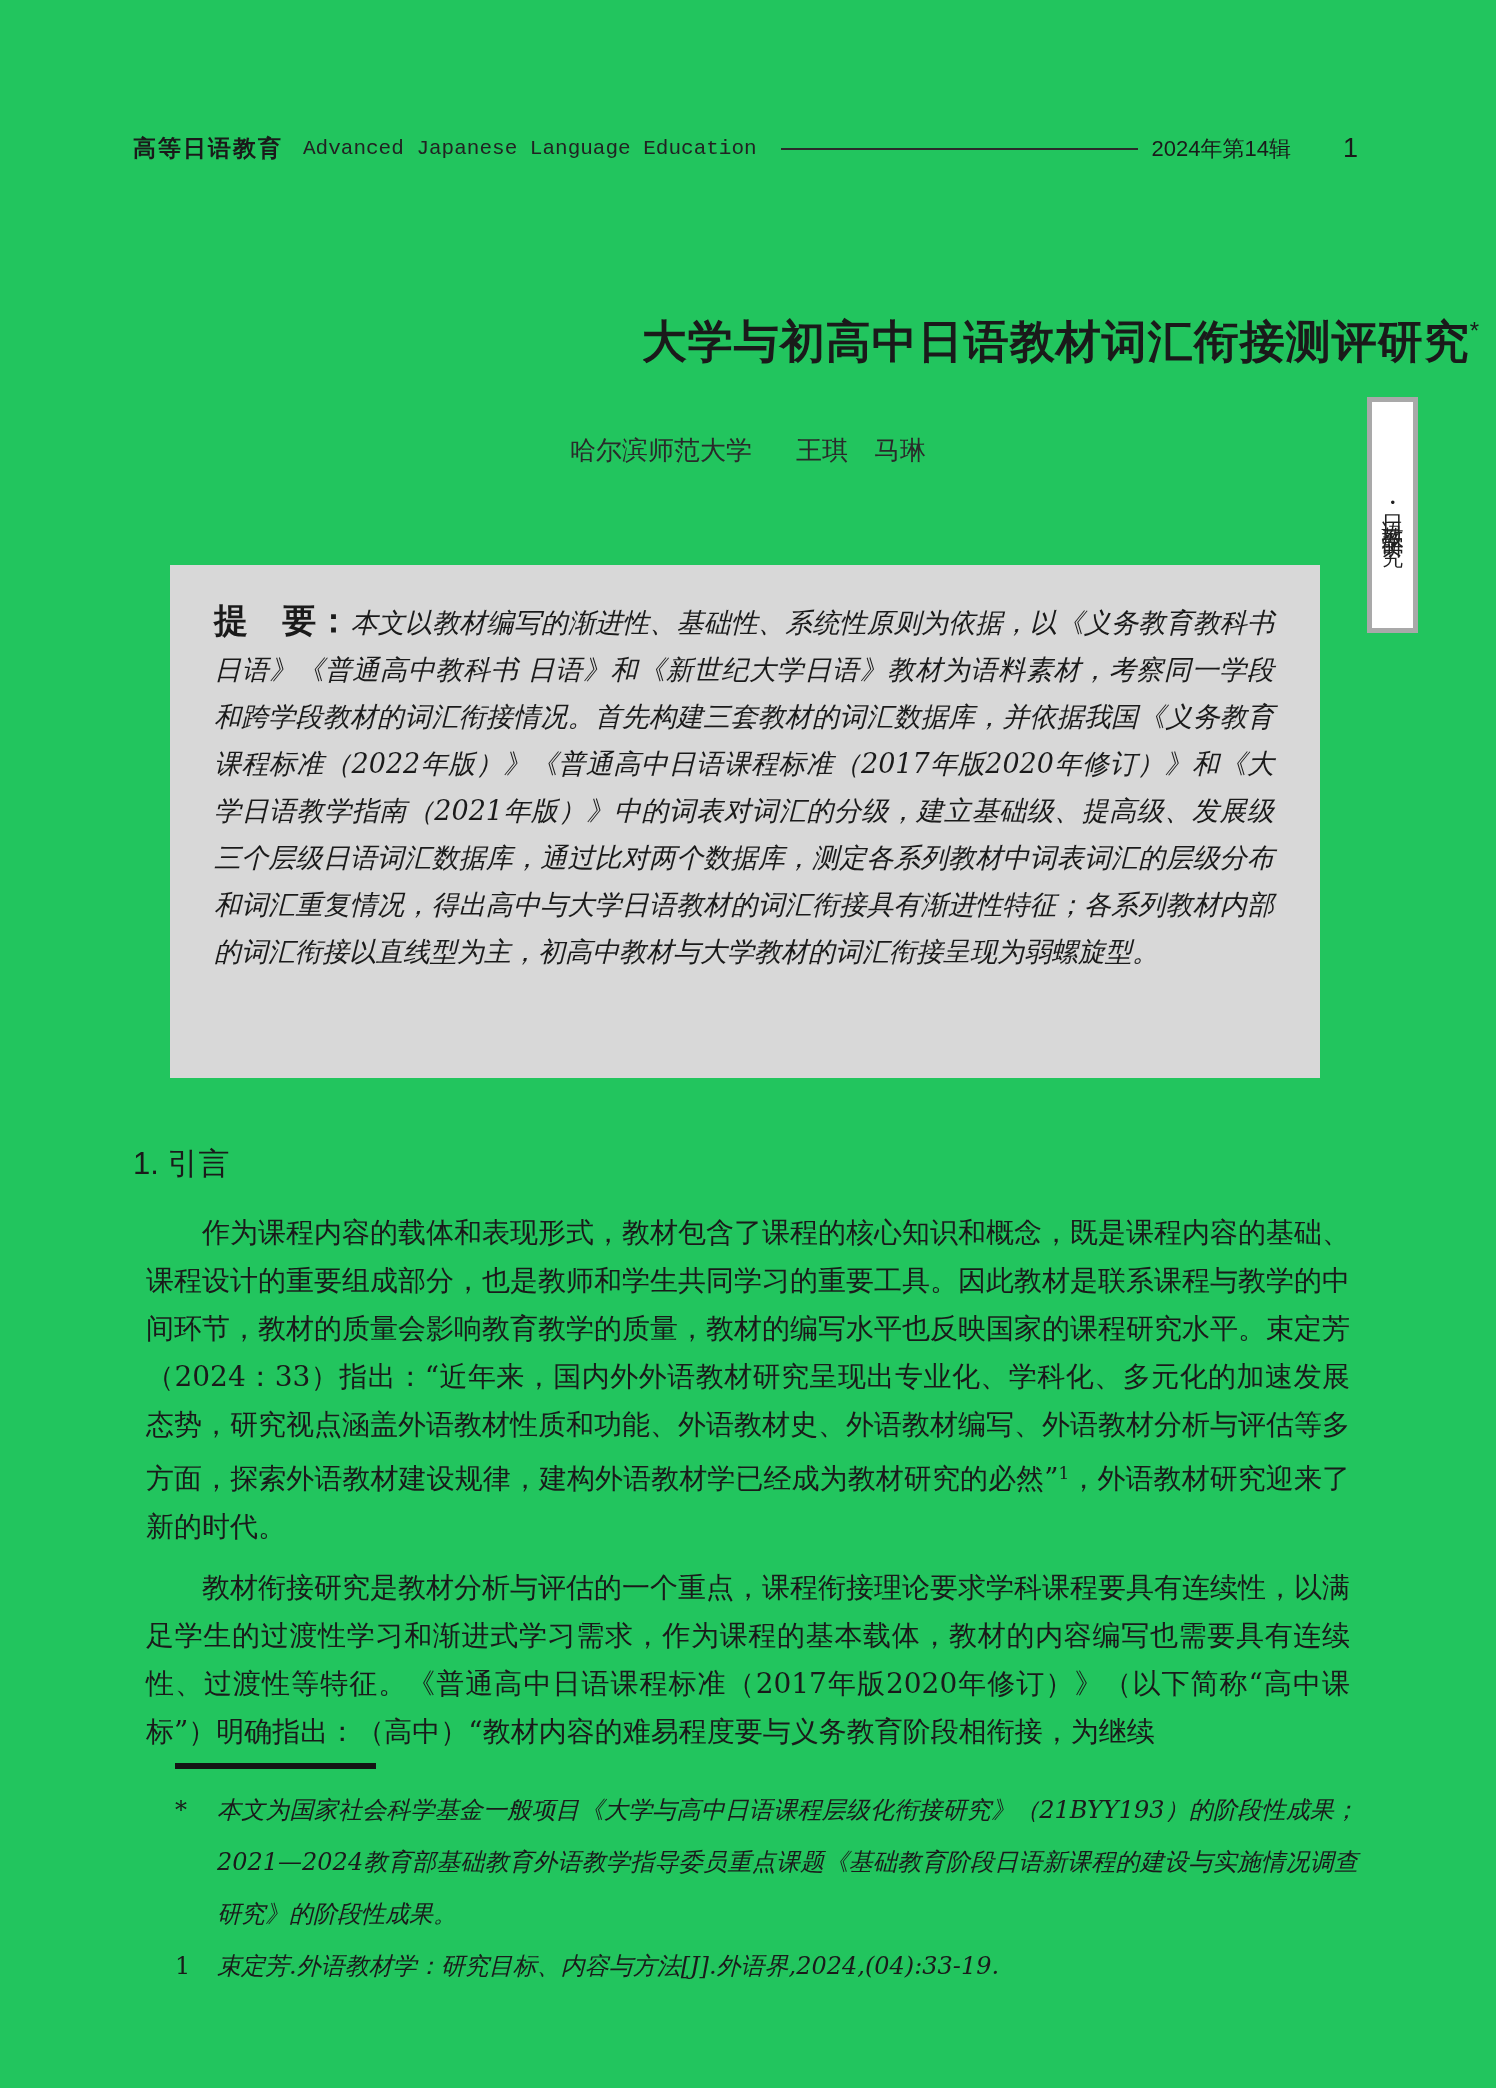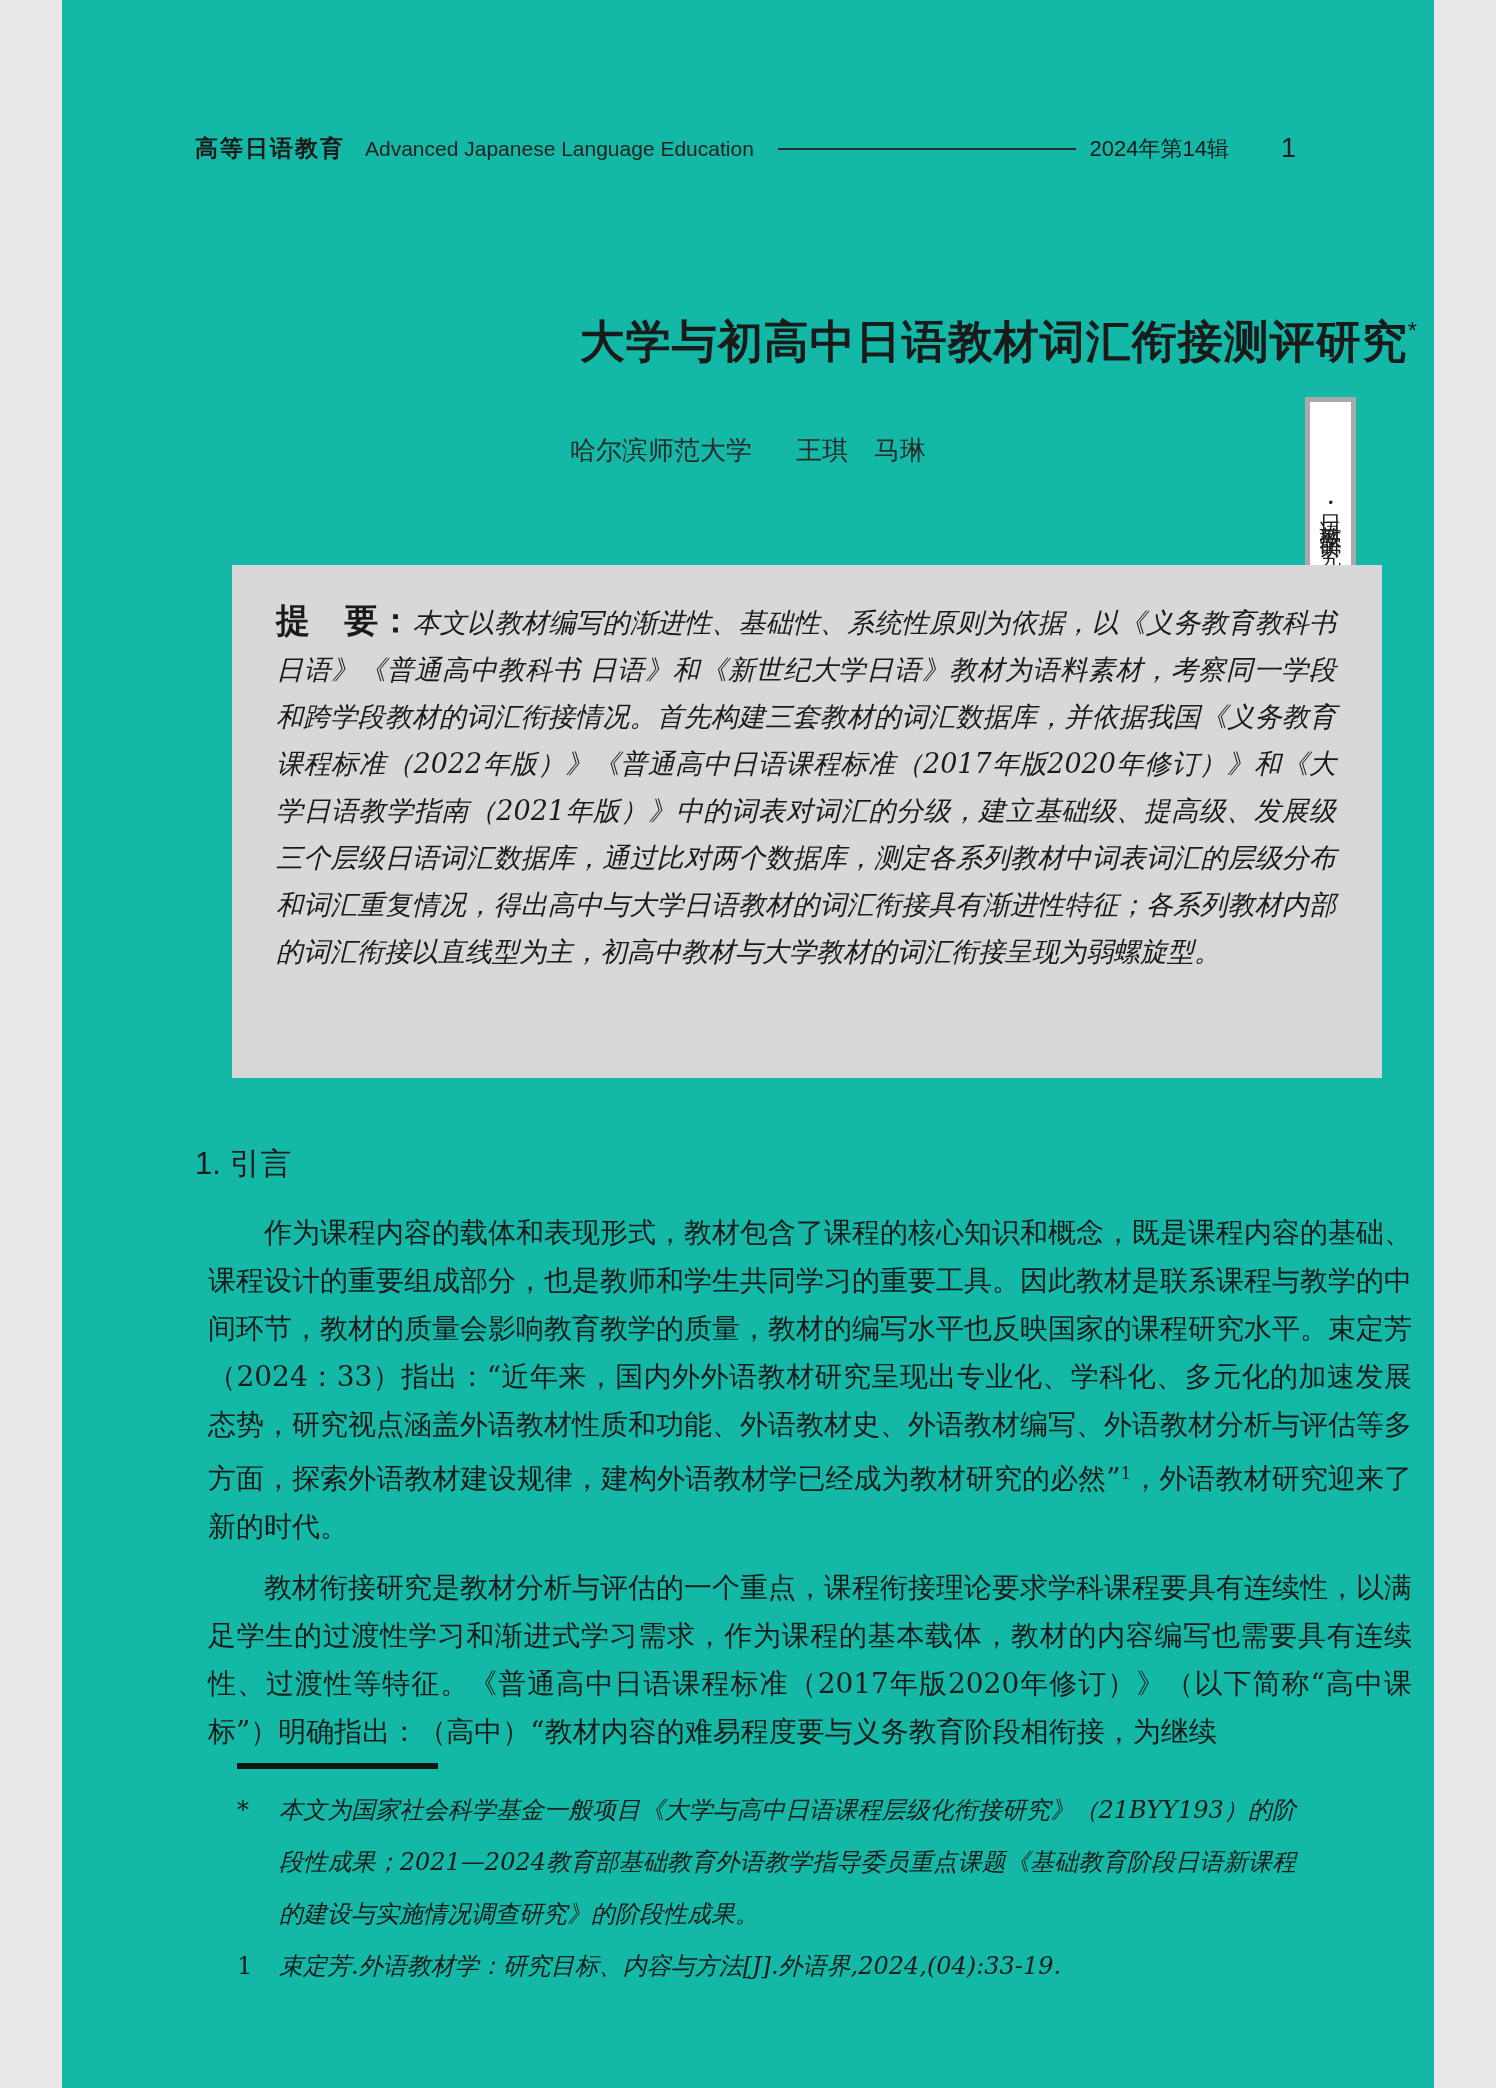--- a/index.html
+++ b/index.html
@@ -1,21 +1,21 @@
 <!DOCTYPE html>
 <html><head>
 <meta charset="utf-8">
 <style>
   html, body { margin: 0; padding: 0; background: #e8e8e8; }
   .page {
     position: relative;
-    width: 1372px;
+    width: 1496px;
     height: 2088px;
     margin: 0 auto;
-    background: #14b8a6;
+    background: #22c55e;
     font-family: "DejaVu Serif", serif;
     color: #1a1a1a;
     overflow: hidden;
   }
 
   
   .running-head {
     position: absolute;
     left: 133px;
     right: 138px;
@@ -24,21 +24,21 @@
     align-items: center;
     white-space: nowrap;
   }
   .journal-cn {
     font-family: "Liberation Sans", sans-serif;
     font-weight: bold;
     font-size: 23px;
     letter-spacing: 2px;
   }
   .journal-en {
-    font-family: Liberation Sans, sans-serif;
+    font-family: Liberation Mono, monospace;
     font-size: 21px;
     margin-left: 20px;
     color: #222;
   }
   .head-rule {
     flex: 1;
     height: 2px;
     background: #2b2b2b;
     margin: 0 14px 0 24px;
   }

